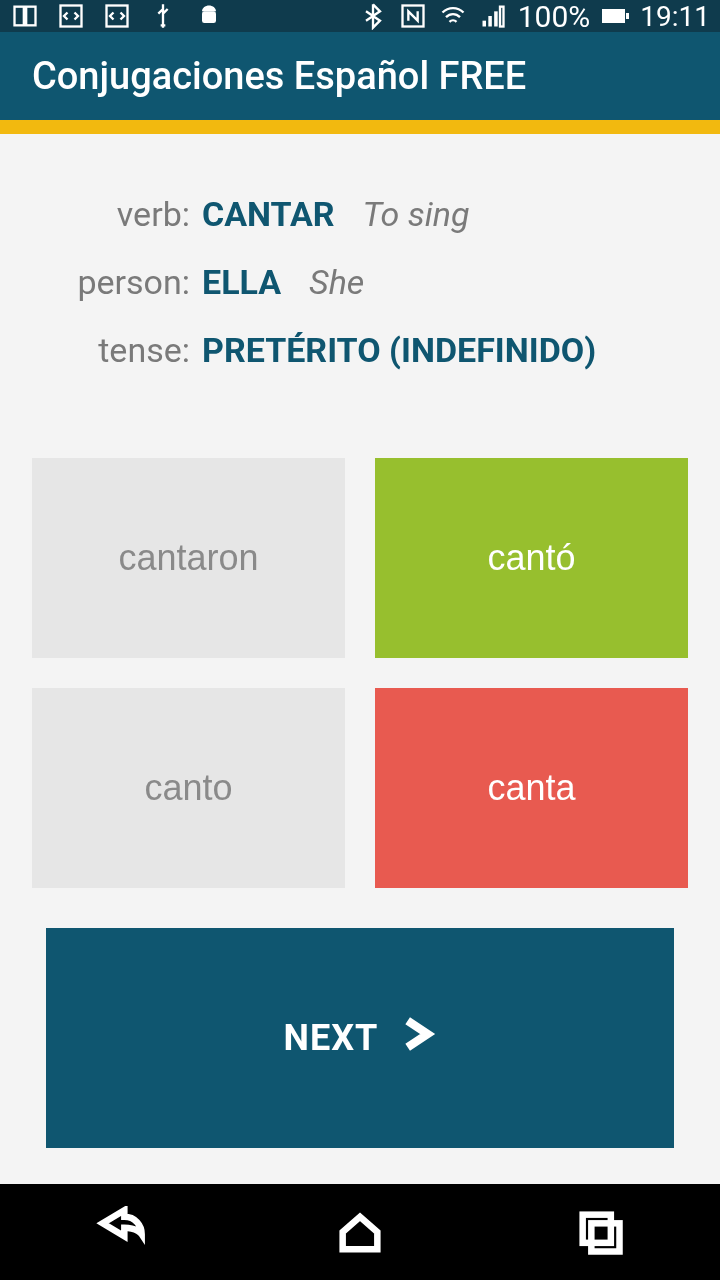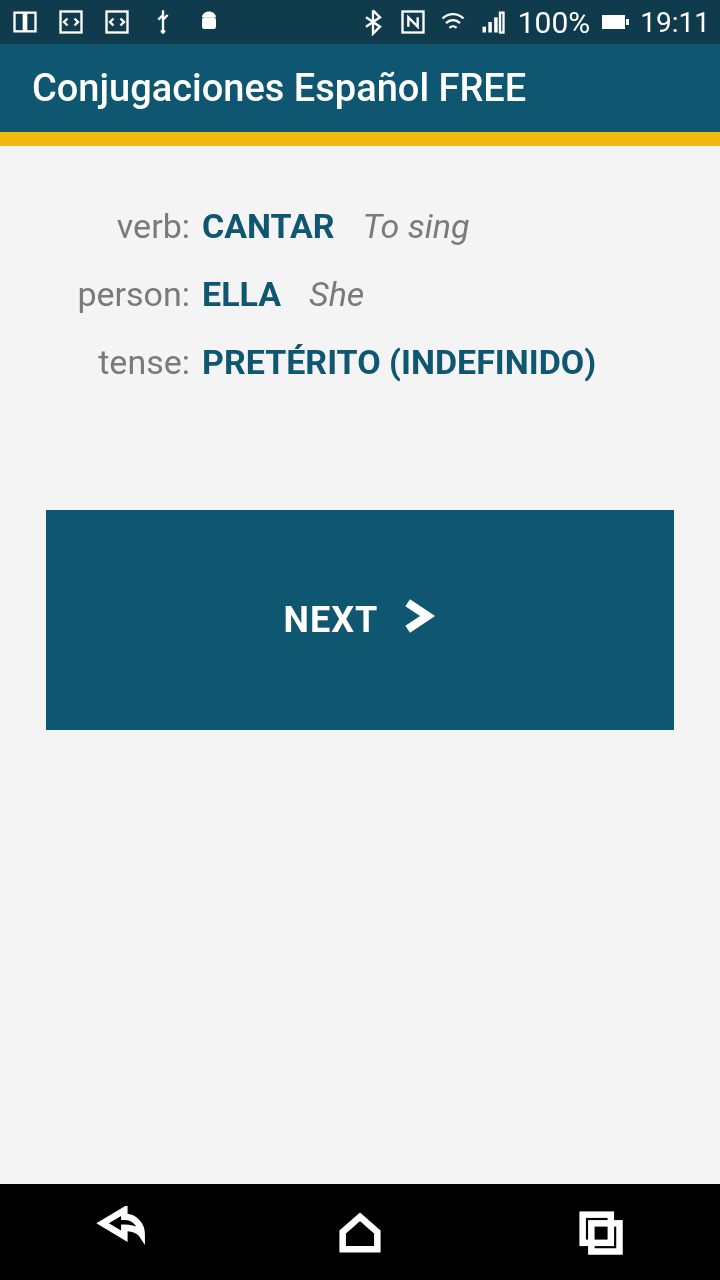--- a/index.html
+++ b/index.html
@@ -1,19 +1,19 @@
 <!DOCTYPE html>
 <html><head>
 <meta charset="utf-8">
 <style>
   * { margin: 0; padding: 0; box-sizing: border-box; }
   html, body { width: 720px; height: 1280px; font-family: Roboto, Arial, sans-serif; overflow: hidden; }
   body { display: flex; flex-direction: column; background: #f4f4f4; }
 
-  .status-bar { height: 44px; background: #0f3b4d; color: #fff; display: flex; align-items: center; padding: 0 10px; font-size: 28px; }
+  .status-bar { height: 32px; background: #0f3b4d; color: #fff; display: flex; align-items: center; padding: 0 10px; font-size: 28px; }
   .status-left { display: flex; align-items: center; gap: 16px; }
   .status-right { margin-left: auto; display: flex; align-items: center; gap: 10px; }
   .status-icon { width: 30px; height: 30px; display: inline-flex; align-items: center; justify-content: center; }
   .status-icon svg { width: 28px; height: 28px; stroke: #fff; fill: none; stroke-width: 2; }
   .status-icon.fill svg { fill: #fff; stroke: none; }
 
   .app-bar { height: 88px; background: #0f5670; color: #fff; display: flex; align-items: center; padding-left: 32px; }
   .app-title { font-size: 38px; font-weight: 500; }
 
   .accent-strip { height: 14px; background: #f2b90f; }
@@ -129,20 +129,26 @@
       <span class="info-label">person:</span>
       <span class="info-value">ELLA</span>
       <span class="info-trans">She</span>
     </div>
     <div class="info-row">
       <span class="info-label">tense:</span>
       <span class="info-value">PRETÉRITO (INDEFINIDO)</span>
     </div>
   </div>
 
+  <div class="options">
+    <button class="option-btn option-inactive">cantaron</button>
+    <button class="option-btn option-correct">cantó</button>
+    <button class="option-btn option-inactive">canto</button>
+    <button class="option-btn option-wrong">canta</button>
+  </div>
 
   <div class="next-bar">
     <span>NEXT</span>
     <span><svg viewBox="0 0 24 24">
           <path d="M7 4l12 8L7 20"></path>
         </svg></span>
   </div>
 
 </div>
 

